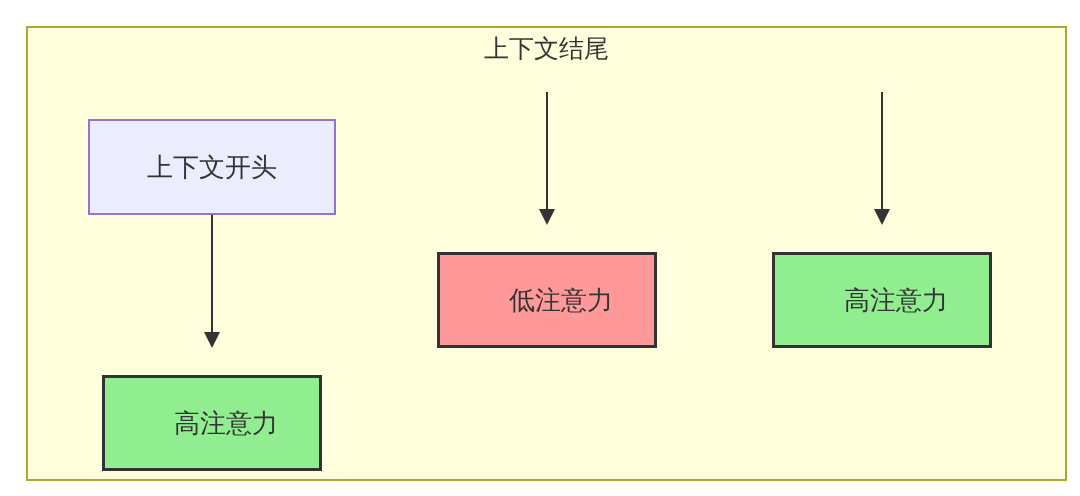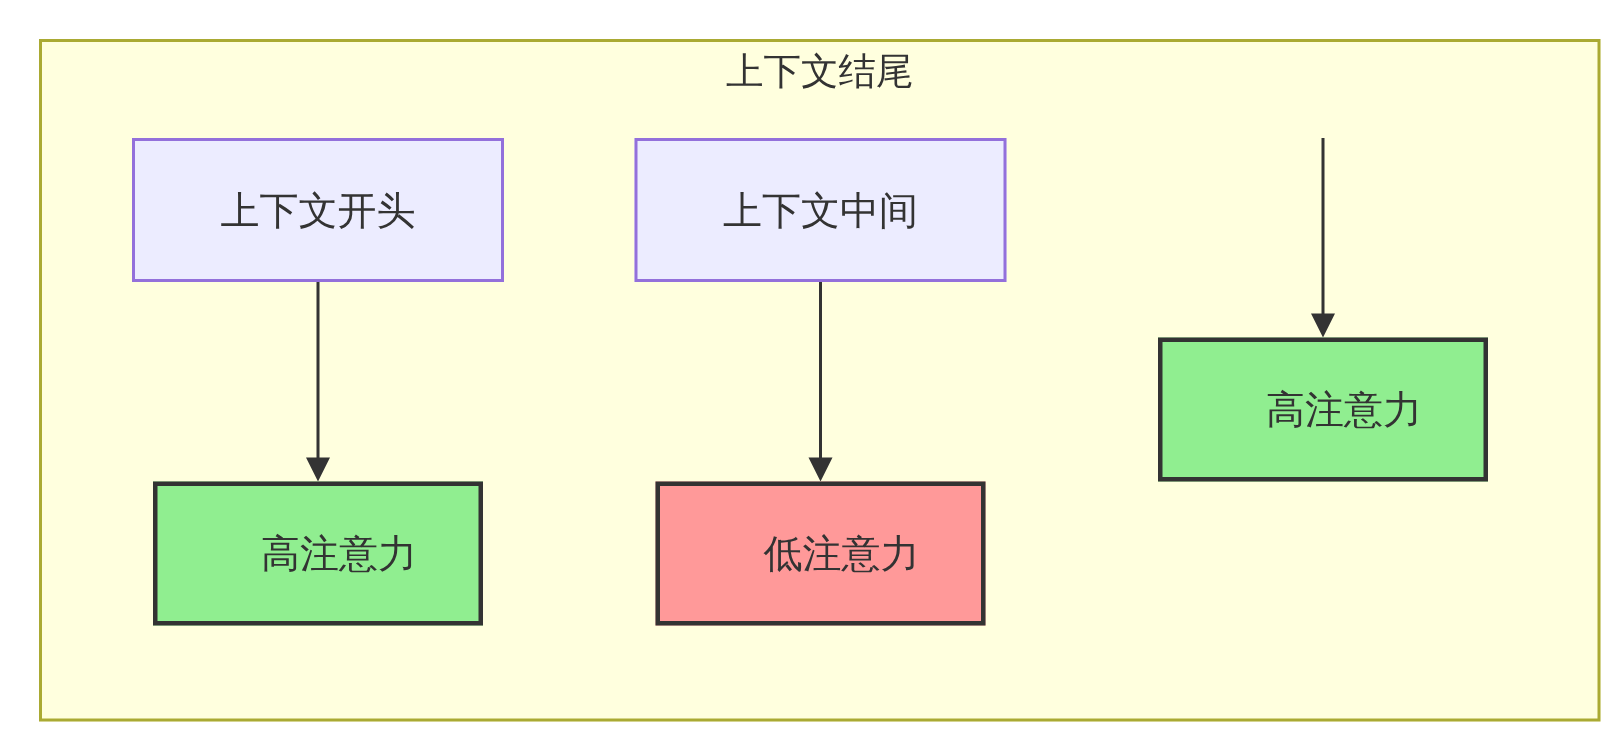--- a/index.html
+++ b/index.html
@@ -46,20 +46,21 @@
   .col-1 { left: 395px; }
   .col-2 { left: 730px; }
   .node {
     box-sizing: border-box;
     display: flex;
     align-items: center;
     justify-content: center;
     font-size: 26px;
     color: var(--text, #333333);
     text-align: center;
+    margin-top: 27px;
   }
   .source-node {
     width: 248px;
     height: 96px;
     background: var(--source-node-bg, #ececff);
     border: 2px solid var(--source-node-border, #9370db);
   }
   .target-node {
     width: 220px;
     height: 96px;
@@ -96,23 +97,20 @@
     <svg class="edge-svg" viewBox="0 0 20 133">
       <line class="edge-line" x1="10" y1="0" x2="10" y2="120"></line>
       <polygon class="edge-head" points="2,117 18,117 10,133"></polygon>
     </svg>
     <div class="node target-node high">
       <span>高注意力</span>
     </div>
   </div>
 
   <div class="column col-1">
-    <div class="node source-node">
-      <span>上下文中间</span>
-    </div>
     <svg class="edge-svg" viewBox="0 0 20 133">
       <line class="edge-line" x1="10" y1="0" x2="10" y2="120"></line>
       <polygon class="edge-head" points="2,117 18,117 10,133"></polygon>
     </svg>
     <div class="node target-node low">
       <span>低注意力</span>
     </div>
   </div>
 
   <div class="column col-2">

